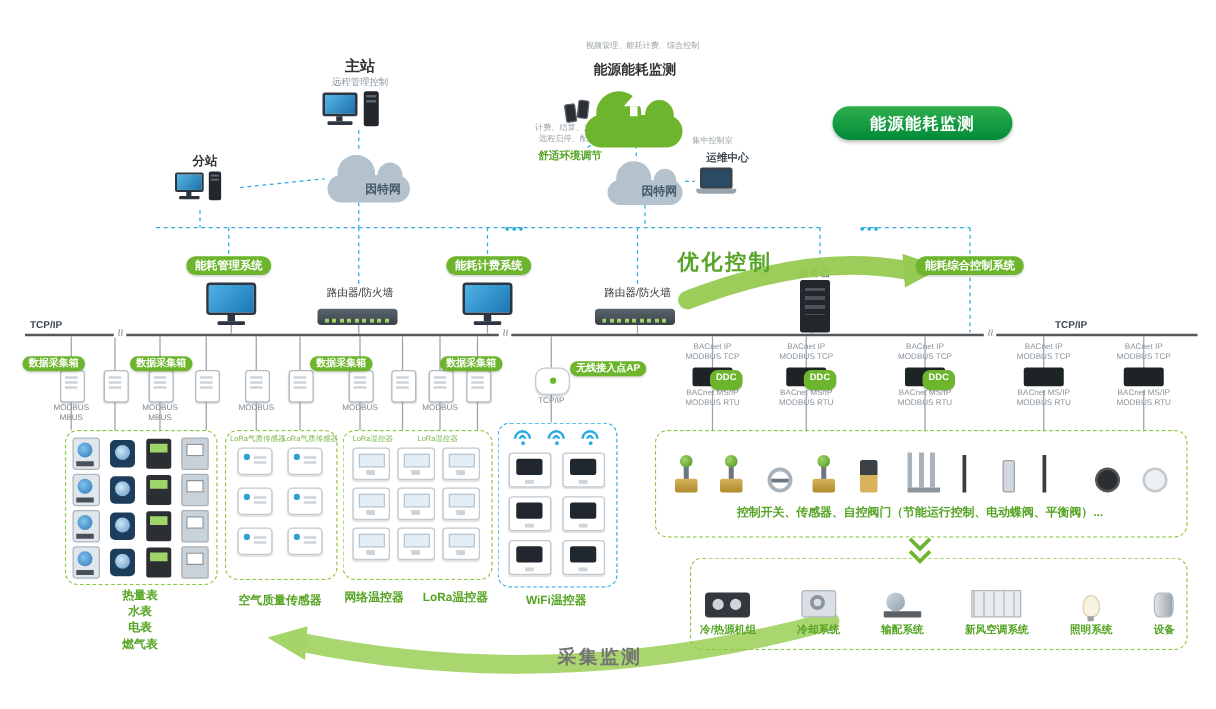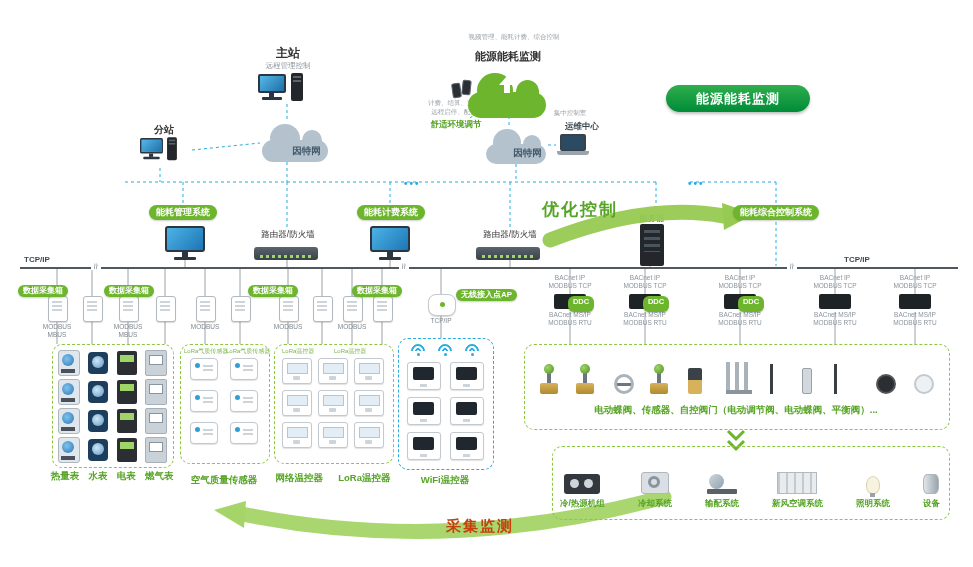--- a/index.html
+++ b/index.html
@@ -397,21 +397,21 @@
       <div class="cell">
         <div class="mt mt-water"></div>
       </div>
       <div class="cell">
         <div class="mt mt-elec"></div>
       </div>
       <div class="cell">
         <div class="mt mt-gas"></div>
       </div>
     </div>
-  <div class="glab" style="left:46px;top:470px;width:132px;display:flex;justify-content:space-around;">
+  <div class="glab" style="left:46px;top:470px;width:132px;display:flex;justify-content:space-around;flex-direction:column;">
     <span>热量表</span>
     <span>水表</span>
     <span>电表</span>
     <span>燃气表</span>
   </div>
 
   <div class="grp" style="left:180px;top:344px;width:88px;height:118px;"></div>
   <div class="tinyg" style="left:184px;top:347px;">LoRa气质传感器</div>
   <div class="tinyg" style="left:226px;top:347px;">LoRa气质传感器</div>
   <div class="grid" id="air-grid" style="left:188px;top:358px;width:72px;grid-template-columns:repeat(2,1fr);gap:10px 8px;">
@@ -514,21 +514,21 @@
       <div class="v-butterfly" style="left: 84px;"></div>
       <div class="v-valve" style="left: 120px;"></div>
       <div class="v-solenoid" style="left: 158px;"></div>
       <div class="v-manifold" style="left: 196px;"></div>
       <div class="v-probe" style="left: 240px;"></div>
       <div class="v-sensor" style="left: 272px;"></div>
       <div class="v-probe" style="left: 304px;"></div>
       <div class="v-gauge-dark" style="left: 346px;"></div>
       <div class="v-gauge-light" style="left: 384px;"></div>
     </div>
-  <div class="glab" style="left:530px;top:404px;width:412px;">电动蝶阀、传感器、自控阀门（电动调节阀、电动蝶阀、平衡阀）...</div>
+  <div class="glab" style="left:530px;top:404px;width:412px;">控制开关、传感器、自控阀门（节能运行控制、电动蝶阀、平衡阀）...</div>
 
   <div class="grp" style="left:552px;top:446px;width:396px;height:72px;"></div>
   <div id="equip-row" style="left:560px;top:452px;width:380px;height:58px;">
     <div class="eq-item">
       <div class="eq-chiller"></div>
       <span class="eq-label">冷/热源机组</span>
     </div>
     <div class="eq-item">
       <div class="eq-cooling"></div>
       <span class="eq-label">冷却系统</span>
@@ -544,21 +544,21 @@
     <div class="eq-item">
       <div class="eq-bulb"></div>
       <span class="eq-label">照明系统</span>
     </div>
     <div class="eq-item">
       <div class="eq-device"></div>
       <span class="eq-label">设备</span>
     </div>
   </div>
 
-  <div class="txt" style="left:446px;top:517px;font-size:15px;font-weight:bold;color:#c2410c;letter-spacing:2px;z-index:3;">采集监测</div>
+  <div class="txt" style="left:446px;top:517px;font-size:15px;font-weight:bold;color:#737373;letter-spacing:2px;z-index:3;">采集监测</div>
 
 <div class="cbox" style="left: 48px; top: 296px;"></div>
     <div class="cbox" style="left: 83px; top: 296px;"></div>
     <div class="cbox" style="left: 119px; top: 296px;"></div>
     <div class="cbox" style="left: 156px; top: 296px;"></div>
     <div class="cbox" style="left: 196px; top: 296px;"></div>
     <div class="cbox" style="left: 231px; top: 296px;"></div>
     <div class="cbox" style="left: 279px; top: 296px;"></div>
     <div class="cbox" style="left: 313px; top: 296px;"></div>
     <div class="cbox" style="left: 343px; top: 296px;"></div>

